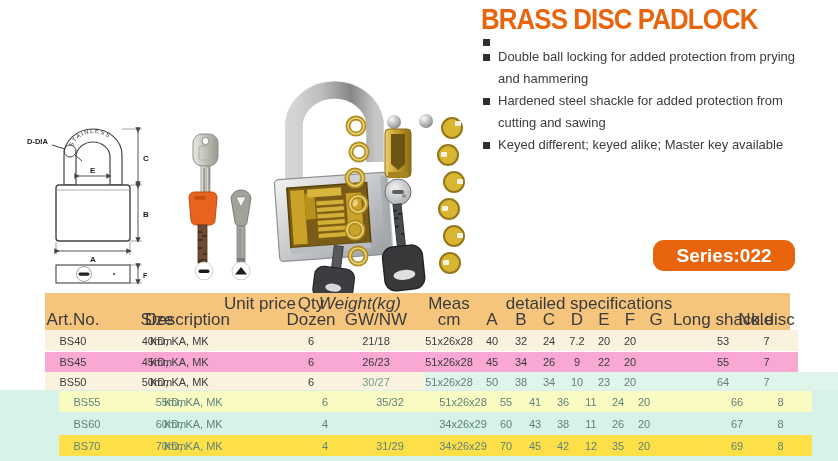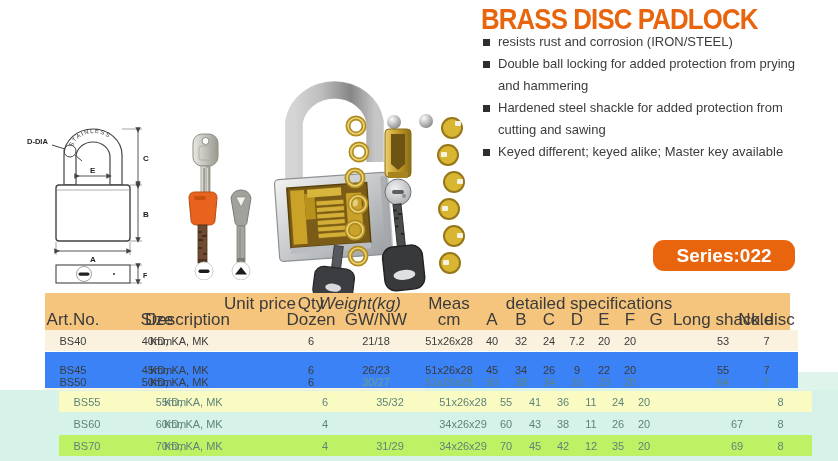--- a/index.html
+++ b/index.html
@@ -58,21 +58,20 @@
   svg text{font-family:"Liberation Sans",sans-serif;}
 </style>
 </head>
 <body>
 
 <div class="title">BRASS DISC PADLOCK</div>
 <div class="bullets">
   <div class="bullet-item">
     <span class="sq"></span>
     <span class="bullet-text">
-        <span class="bline">resists rust and corrosion  (IRON/STEEL)</span>
       </span>
   </div>
   <div class="bullet-item">
     <span class="sq"></span>
     <span class="bullet-text">
         <span class="bline">Double ball locking for added protection from prying</span>
         <span class="bline">and hammering</span>
       </span>
   </div>
   <div class="bullet-item">
@@ -359,21 +358,21 @@
       <span class="cell" style="left: 432px; width: 30px;">40</span>
       <span class="cell" style="left: 461px; width: 30px;">32</span>
       <span class="cell" style="left: 489px; width: 30px;">24</span>
       <span class="cell" style="left: 517px; width: 30px;">7.2</span>
       <span class="cell" style="left: 544px; width: 30px;">20</span>
       <span class="cell" style="left: 570px; width: 30px;">20</span>
       <span class="cell" style="left: 596px; width: 30px;"></span>
       <span class="cell" style="left: 638px; width: 80px;">53</span>
       <span class="cell" style="left: 698px; width: 47px;">7</span>
     </div>
-    <div class="trow dark" style="left: 45px; top: 352px; height: 36px; background: #3b82f6;">
+    <div class="trow dark" style="left: 45px; top: 352px; height: 20px; background: #f9a8d4;">
       <span class="cell" style="left: 0px; width: 56px;">BS45</span>
       <span class="cell" style="left: 84px; width: 56px;">45mm</span>
       <span class="cell al" style="left: 105px; width: 120px;">KD, KA, MK</span>
       <span class="cell" style="left: 170px; width: 90px;"></span>
       <span class="cell" style="left: 236px; width: 60px;">6</span>
       <span class="cell" style="left: 286px; width: 90px;">26/23</span>
       <span class="cell" style="left: 374px; width: 60px;">51x26x28</span>
       <span class="cell" style="left: 432px; width: 30px;">45</span>
       <span class="cell" style="left: 461px; width: 30px;">34</span>
       <span class="cell" style="left: 489px; width: 30px;">26</span>
@@ -410,40 +409,41 @@
       <span class="cell" style="left: 236px; width: 60px;">6</span>
       <span class="cell" style="left: 286px; width: 90px;">35/32</span>
       <span class="cell" style="left: 374px; width: 60px;">51x26x28</span>
       <span class="cell" style="left: 432px; width: 30px;">55</span>
       <span class="cell" style="left: 461px; width: 30px;">41</span>
       <span class="cell" style="left: 489px; width: 30px;">36</span>
       <span class="cell" style="left: 517px; width: 30px;">11</span>
       <span class="cell" style="left: 544px; width: 30px;">24</span>
       <span class="cell" style="left: 570px; width: 30px;">20</span>
       <span class="cell" style="left: 596px; width: 30px;"></span>
+      <span class="cell" style="left: 638px; width: 80px;">66</span>
       <span class="cell" style="left: 698px; width: 47px;">8</span>
     </div>
     <div class="trow teal" style="left: 59px; top: 413px; height: 21px; background: transparent;">
       <span class="cell" style="left: 0px; width: 56px;">BS60</span>
       <span class="cell" style="left: 84px; width: 56px;">60mm</span>
       <span class="cell al" style="left: 105px; width: 120px;">KD, KA, MK</span>
       <span class="cell" style="left: 170px; width: 90px;"></span>
       <span class="cell" style="left: 236px; width: 60px;">4</span>
       <span class="cell" style="left: 374px; width: 60px;">34x26x29</span>
       <span class="cell" style="left: 432px; width: 30px;">60</span>
       <span class="cell" style="left: 461px; width: 30px;">43</span>
       <span class="cell" style="left: 489px; width: 30px;">38</span>
       <span class="cell" style="left: 517px; width: 30px;">11</span>
       <span class="cell" style="left: 544px; width: 30px;">26</span>
       <span class="cell" style="left: 570px; width: 30px;">20</span>
       <span class="cell" style="left: 596px; width: 30px;"></span>
       <span class="cell" style="left: 638px; width: 80px;">67</span>
       <span class="cell" style="left: 698px; width: 47px;">8</span>
     </div>
-    <div class="trow teal" style="left: 59px; top: 435px; height: 21px; background: #bef264;">
+    <div class="trow teal" style="left: 59px; top: 435px; height: 21px; background: #fde047;">
       <span class="cell" style="left: 0px; width: 56px;">BS70</span>
       <span class="cell" style="left: 84px; width: 56px; text-align: right;">70mm</span>
       <span class="cell al" style="left: 105px; width: 120px;">KD, KA, MK</span>
       <span class="cell" style="left: 170px; width: 90px;"></span>
       <span class="cell" style="left: 236px; width: 60px;">4</span>
       <span class="cell" style="left: 286px; width: 90px;">31/29</span>
       <span class="cell" style="left: 374px; width: 60px;">34x26x29</span>
       <span class="cell" style="left: 432px; width: 30px;">70</span>
       <span class="cell" style="left: 461px; width: 30px;">45</span>
       <span class="cell" style="left: 489px; width: 30px;">42</span>

